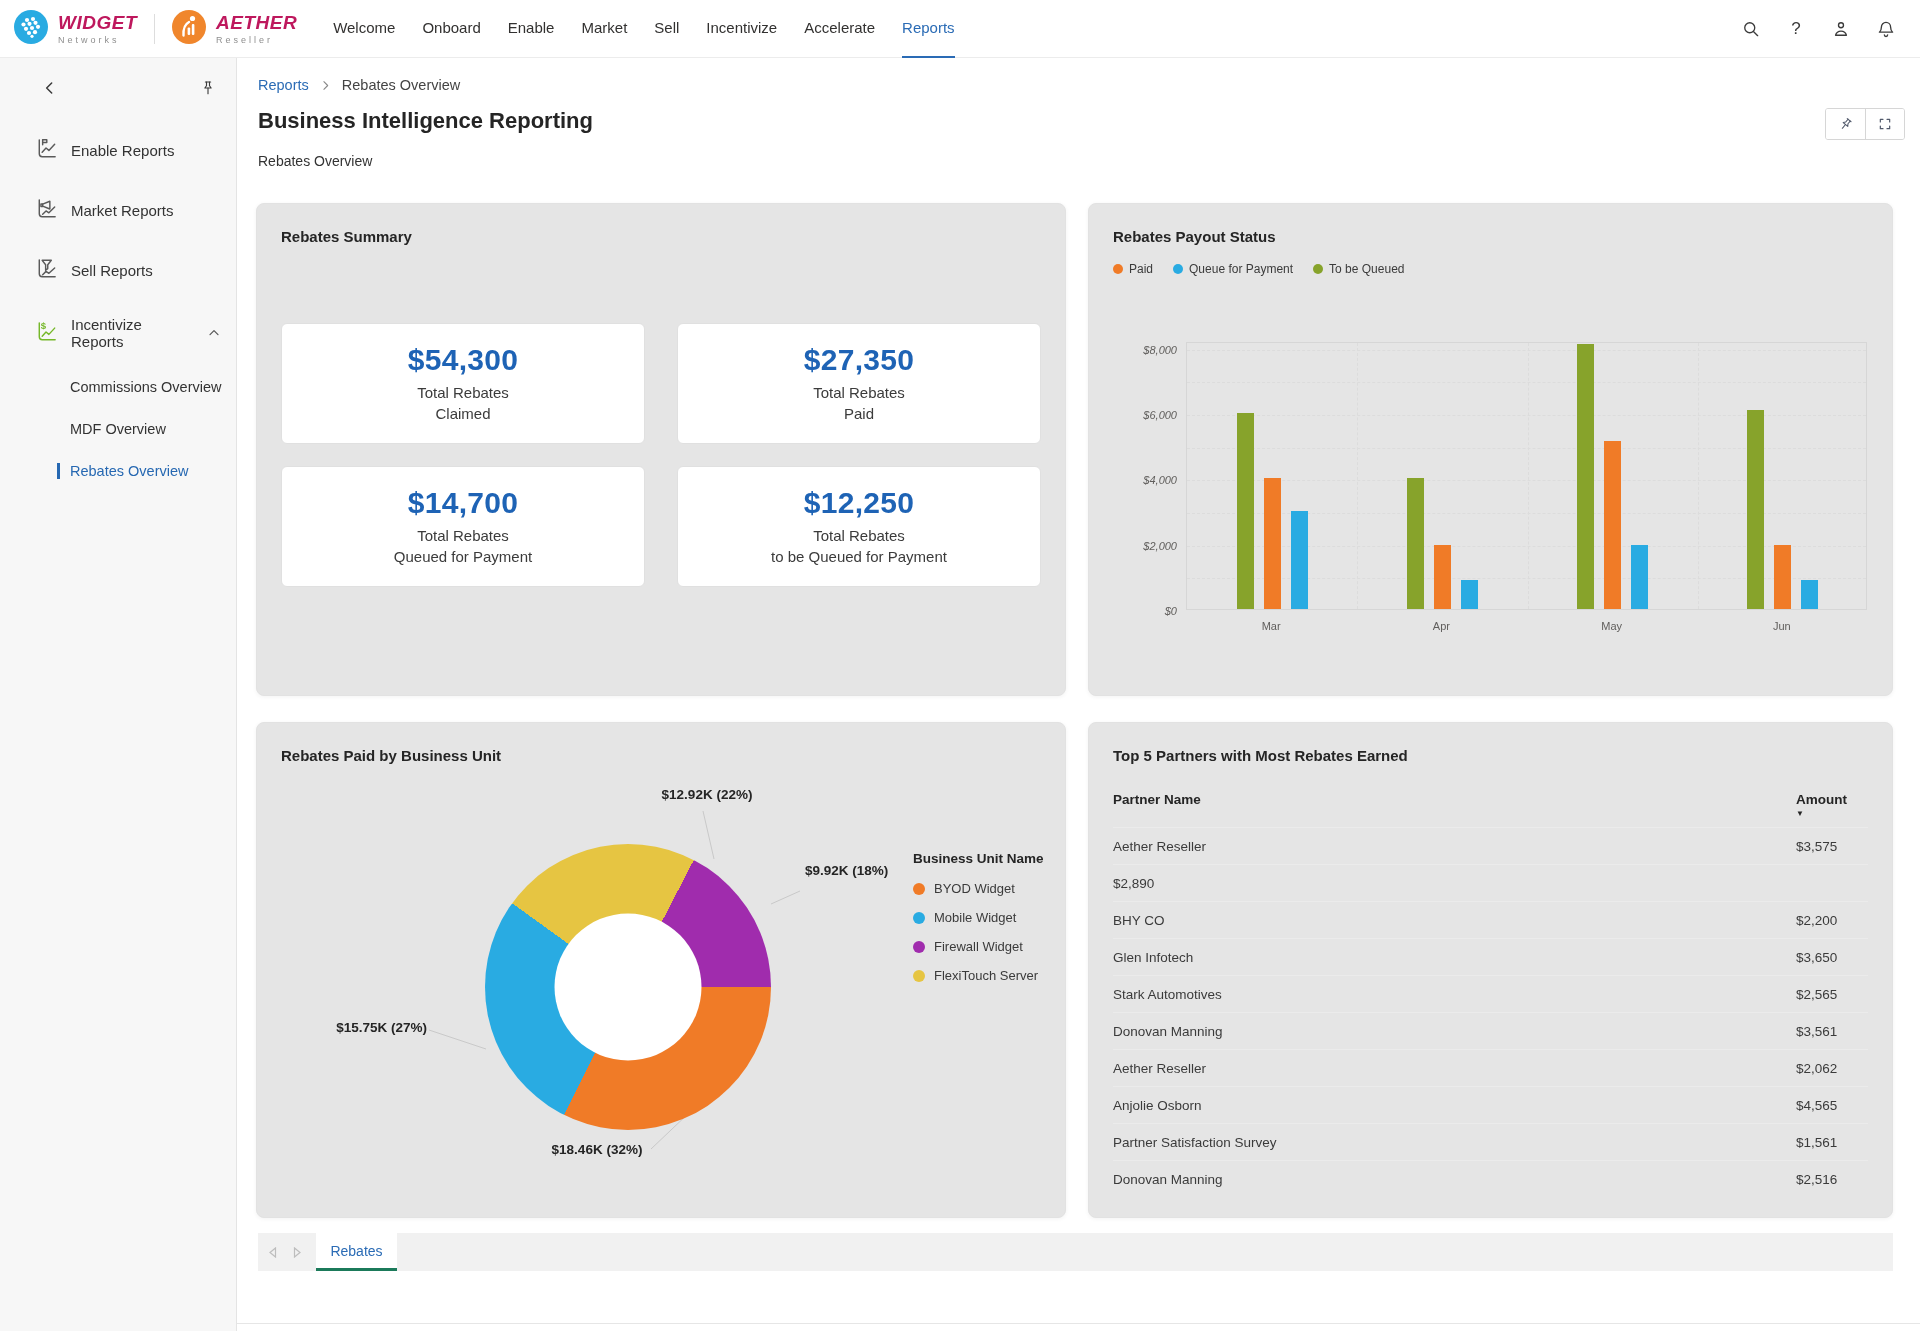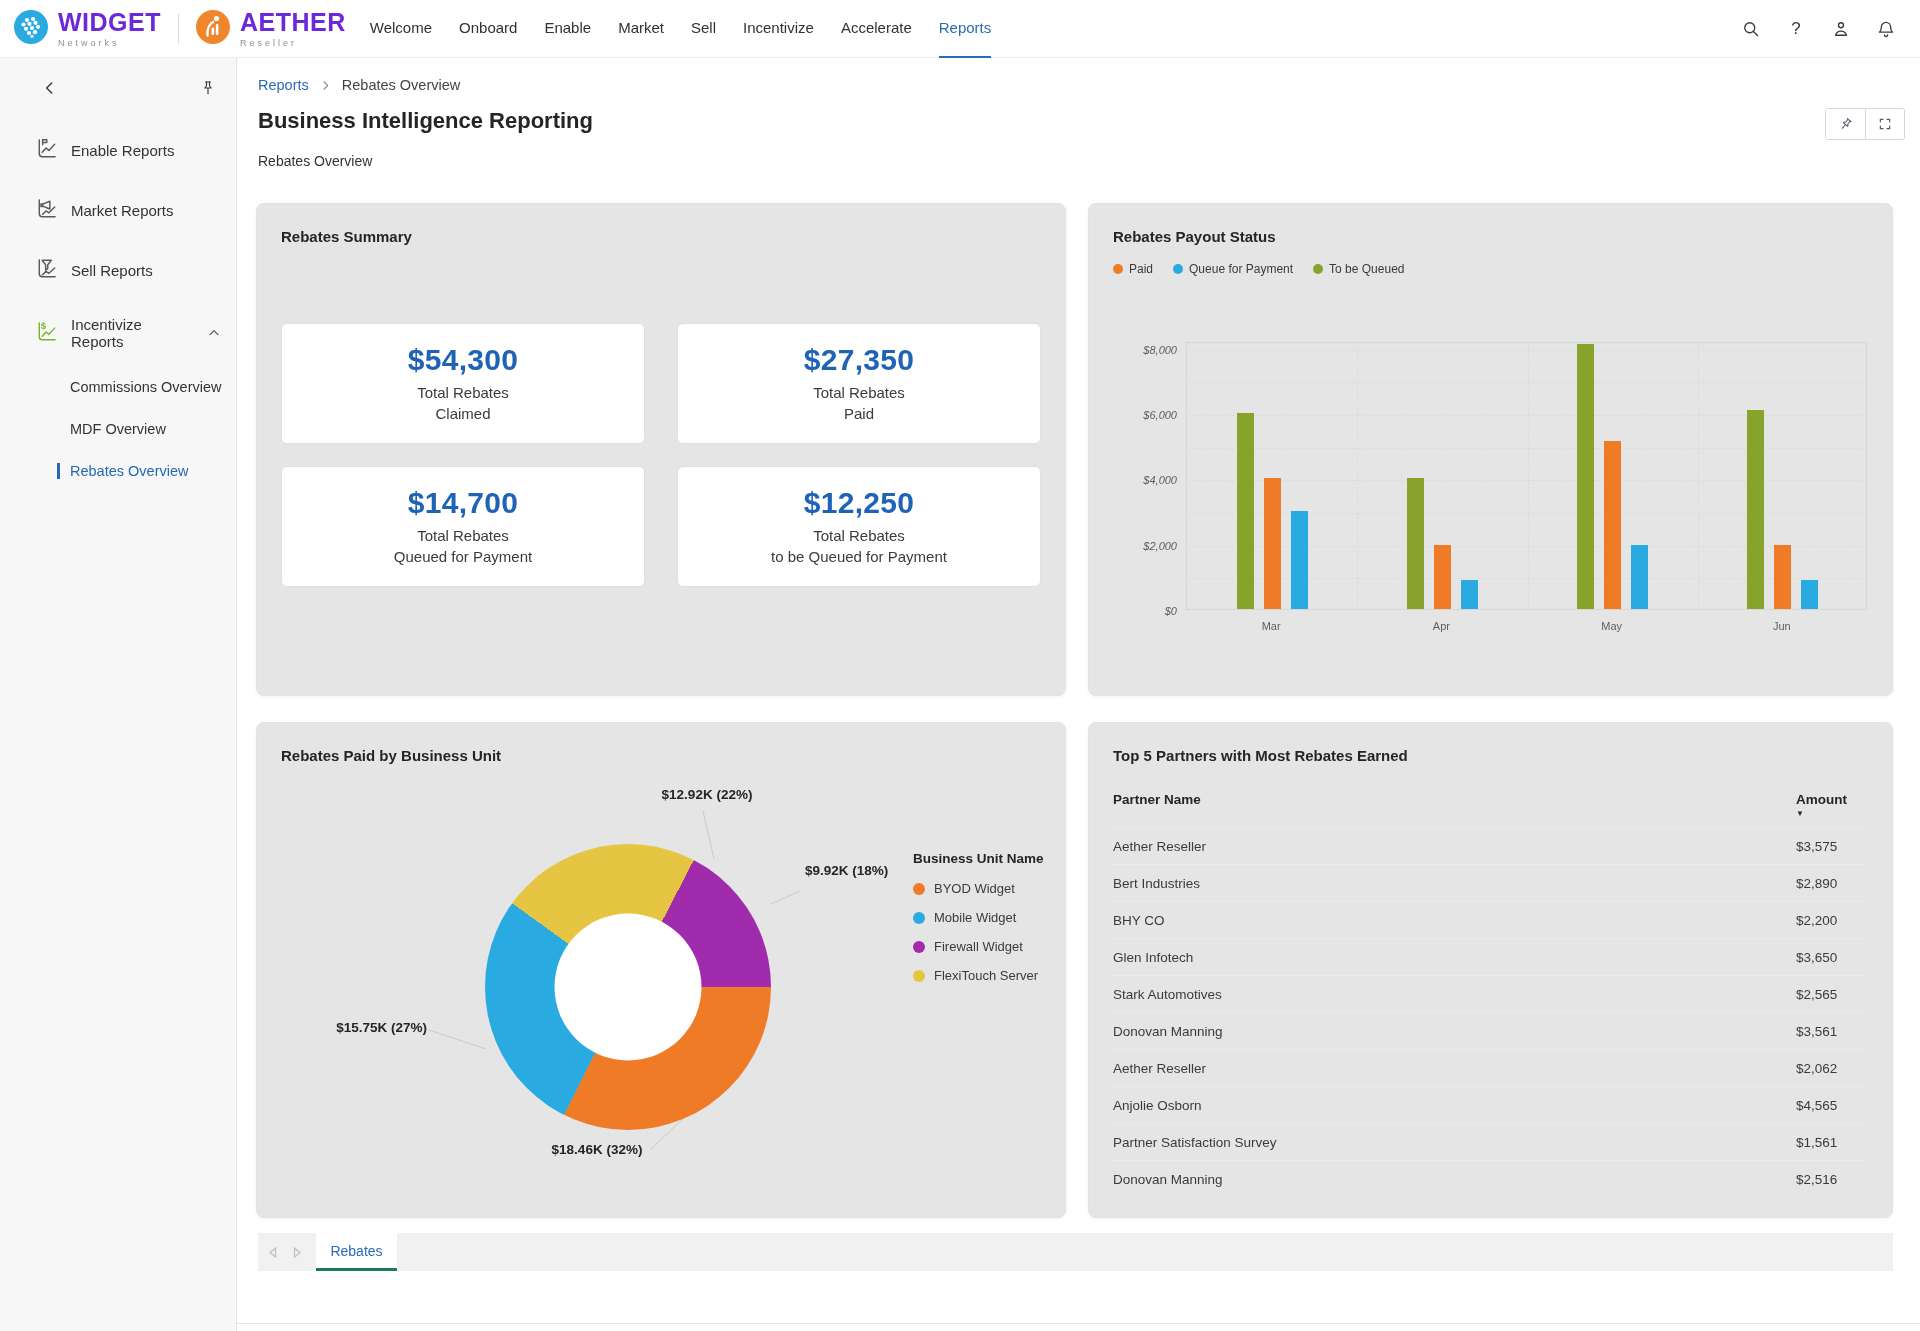--- a/index.html
+++ b/index.html
@@ -2,24 +2,24 @@
 <html><head>
 <meta charset="utf-8">
 <style>
   * { box-sizing: border-box; margin: 0; padding: 0; }
   html,body { width: 1920px; height: 1331px; font-family: "Liberation Sans", sans-serif; background: #fff; overflow: hidden; }
   body { position: relative; }
 
   
   .topbar { position: absolute; top:0; left:0; right:0; height:58px; background:#fff; border-bottom:1px solid #ececec; display:flex; align-items:center; padding:0 20px 0 14px; z-index:10; }
   .brand { display:flex; align-items:center; gap:10px; }
-  .brand-text .bname { font-size:25px; font-weight:bold; color:#6d28d9; letter-spacing:.5px; line-height:1; }
+  .brand-text .bname { font-size:19px; font-weight:bold; color:#be185d; letter-spacing:.5px; line-height:1;font-style:italic; }
   .brand-text .btag { font-size:9px; color:#8f8f8f; letter-spacing:3px; margin-top:3px; }
   .topbar-divider { width:1px; height:30px; background:#ddd; margin:0 17px; }
-  .top-nav { display:flex; gap:27px; margin-left:24px; height:58px; }
+  .top-nav { display:flex; gap:27px; margin-left:36px; height:58px; }
   .nav-item { font-size:15px; color:#323130; height:58px; line-height:56px; cursor:pointer; border-bottom:2px solid transparent; }
   .nav-item.active { color:#2A6BB5; border-bottom-color:#2A6BB5; }
   .top-icons { margin-left:auto; display:flex; gap:17px; align-items:center; }
   .icon-btn { width:28px; height:28px; display:flex; align-items:center; justify-content:center; color:#3b3b3b; cursor:pointer; }
   .qmark { font-size:17px; color:#3b3b3b; font-weight:normal; }
 
   
   .sidebar { position:absolute; top:58px; left:0; bottom:0; width:237px; background:#f7f7f7; border-right:1px solid #e4e4e4;padding-left:20px; }
   .sidebar-top { display:flex; justify-content:space-between; align-items:center; padding:16px 14px 10px 16px; color:#555; }
   .side-menu { margin-top:8px; }
@@ -396,21 +396,20 @@
             <span>Amount</span>
             <div class="sort-caret">▼</div>
           </div>
         </div>
         <div id="ptable-rows">
             <div class="prow">
               <div>Aether Reseller</div>
               <div>$3,575</div>
             </div>
             <div class="prow">
-              <div>Bert Industries</div>
               <div>$2,890</div>
             </div>
             <div class="prow">
               <div>BHY CO</div>
               <div>$2,200</div>
             </div>
             <div class="prow">
               <div>Glen Infotech</div>
               <div>$3,650</div>
             </div>

